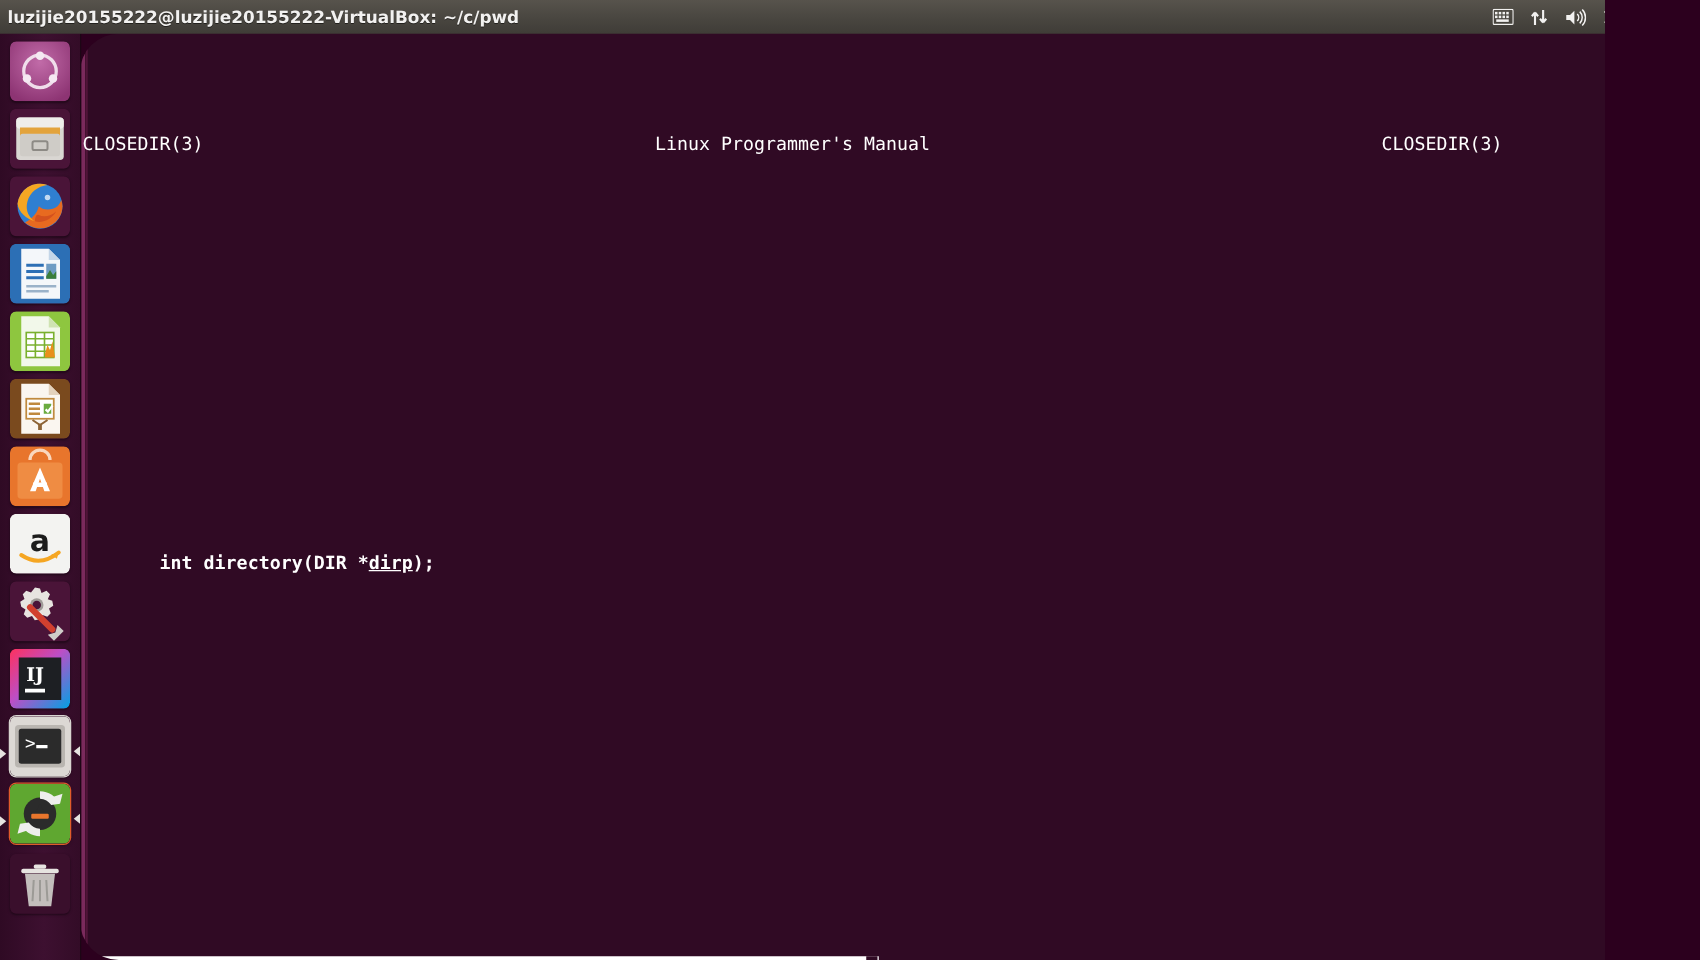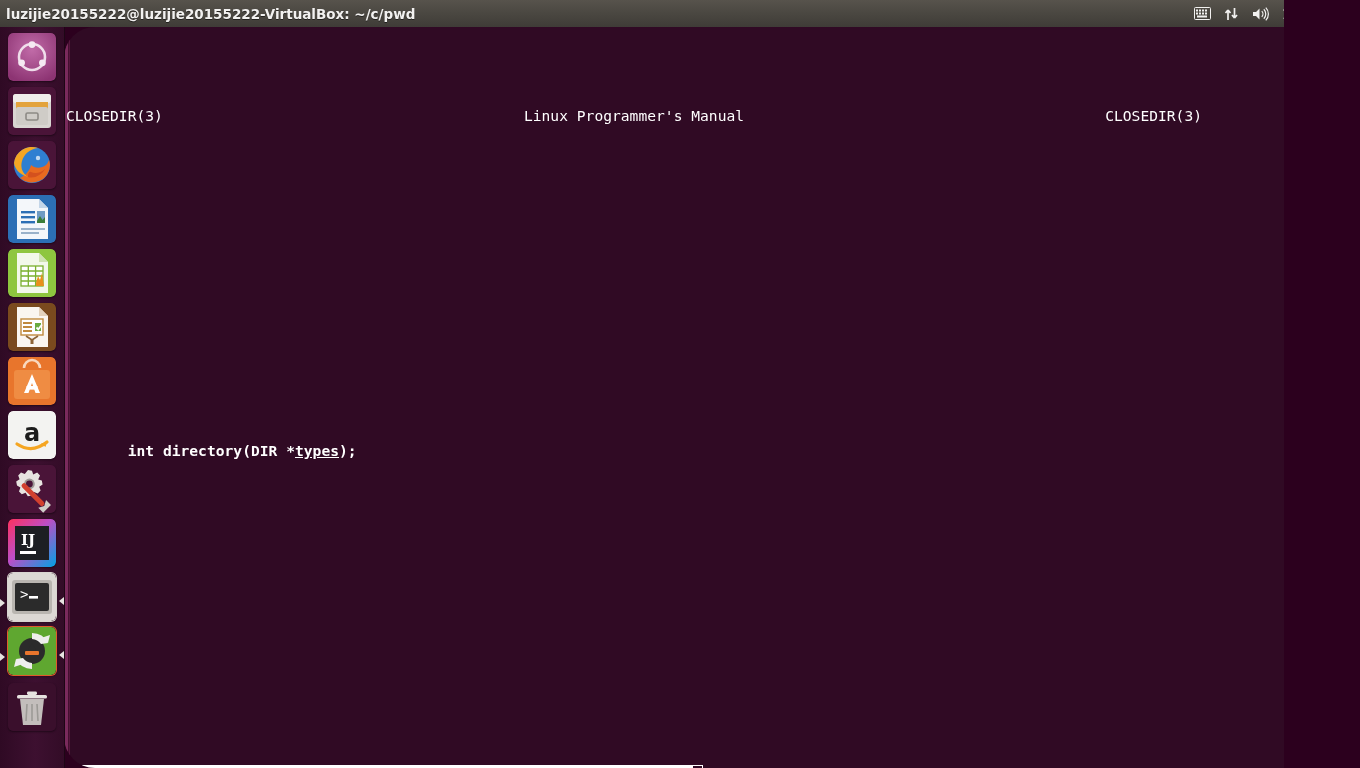--- a/index.html
+++ b/index.html
@@ -391,21 +391,21 @@
       
       <div class="line"><span>CLOSEDIR(3)</span><span>                                         </span><span>Linux Programmer's Manual</span><span>                                         </span><span>CLOSEDIR(3)</span></div>
       <div class="spacer"></div>
 
       
       <div class="spacer"></div>
 
       
       <div class="spacer"></div>
       <div class="spacer"></div>
-      <div class="line">       <span class="b">int directory(DIR *</span><span class="b u">types</span><span class="b">);</span></div>
+      <div class="line">       <span class="b">int directory(DIR *</span><span class="b u">dirp</span><span class="b">);</span></div>
       <div class="spacer"></div>
 
       
       
       
       
       
 
       
       

